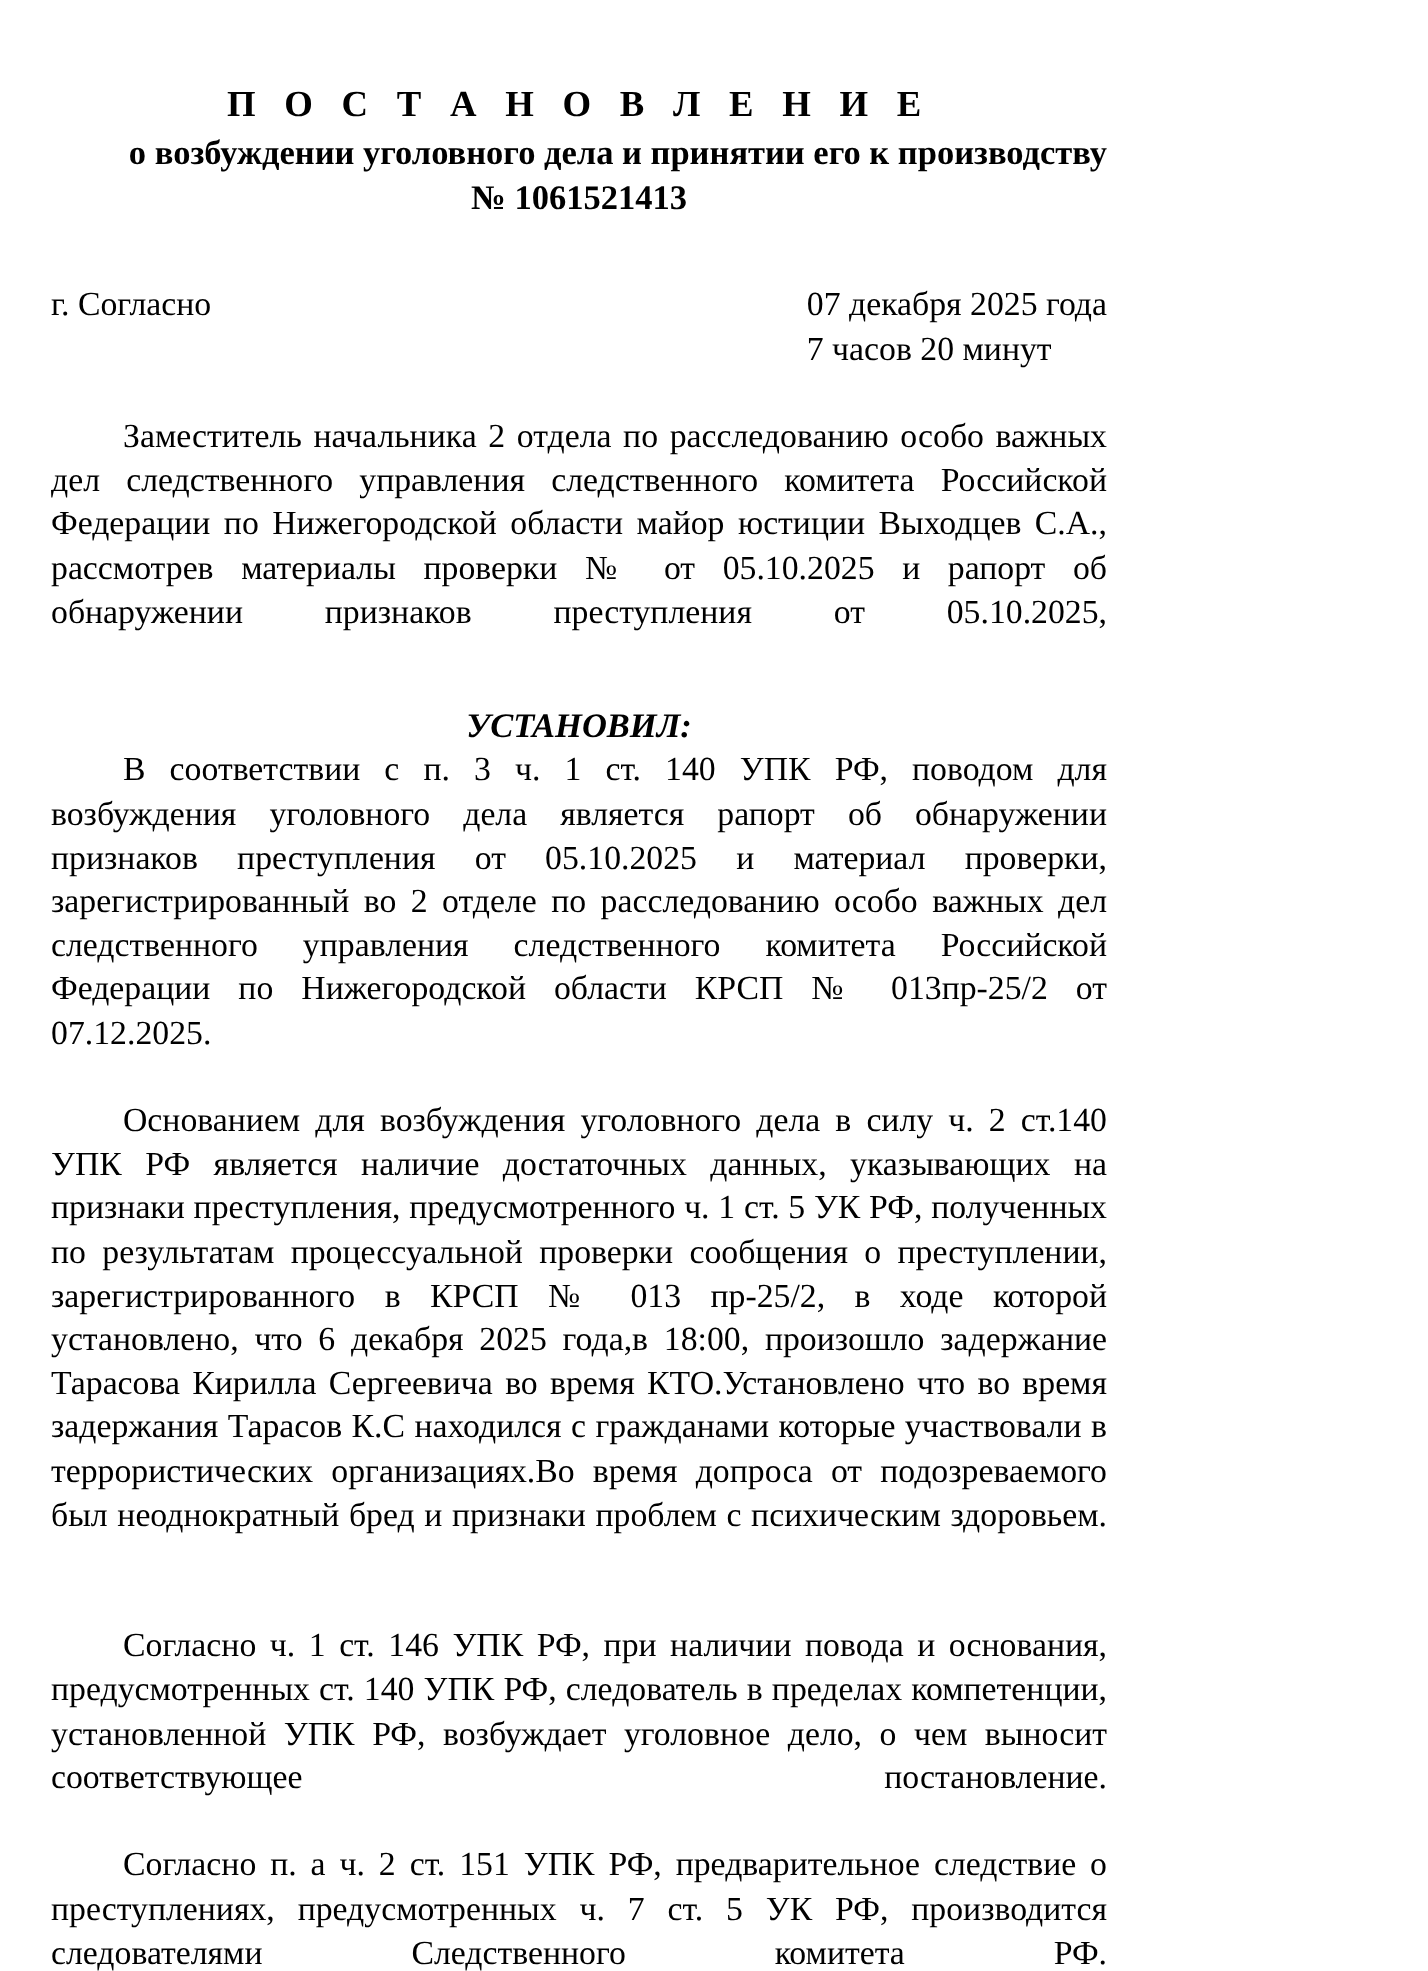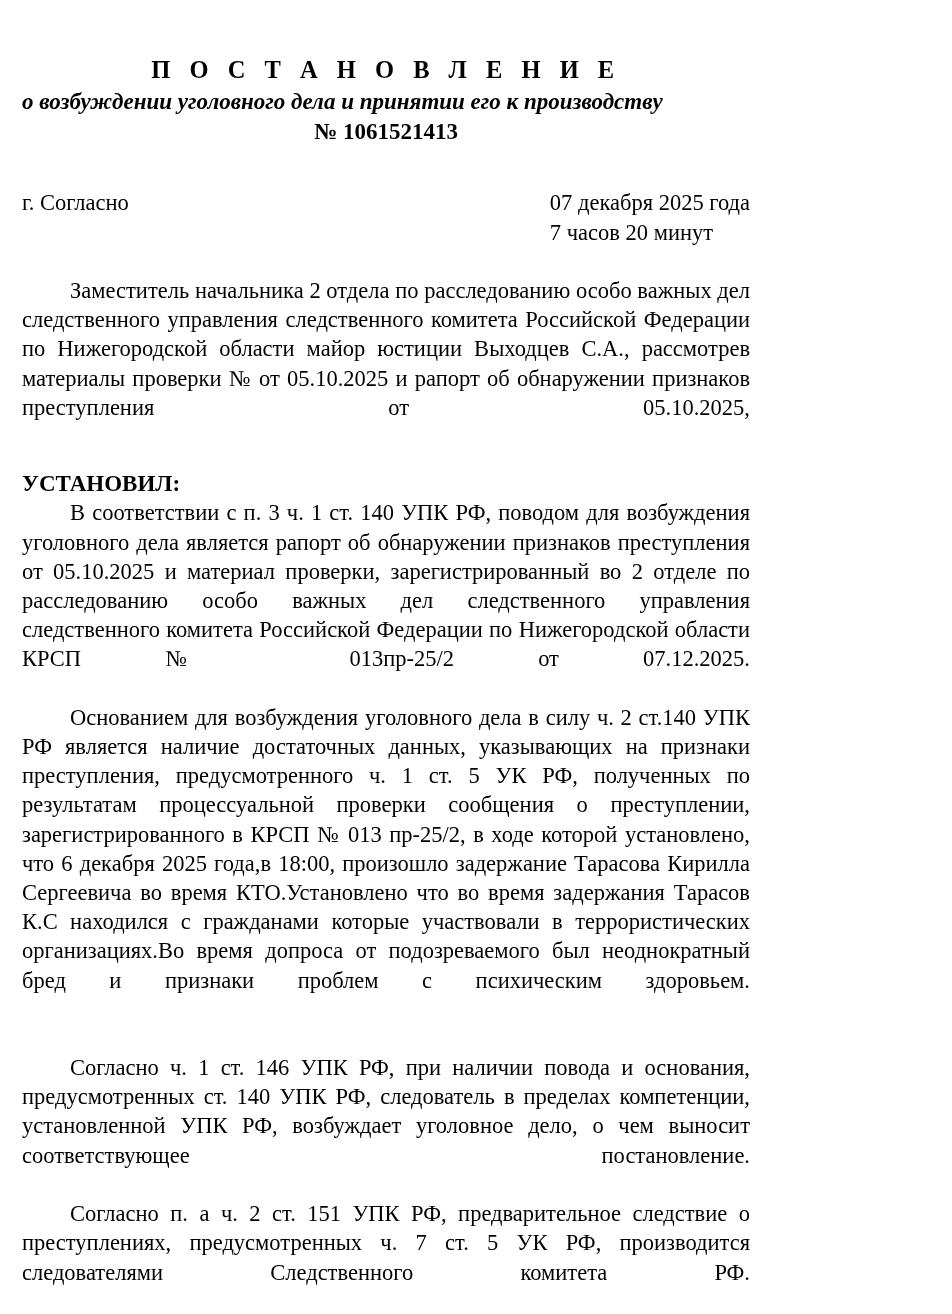--- a/index.html
+++ b/index.html
@@ -11,41 +11,40 @@
     width: 952px;
     height: 1314px;
     font-family: "Liberation Serif", "DejaVu Serif", serif;
     color: #000000;
     overflow: hidden;
   }
   .page {
     width: 772px;
     height: 1314px;
     box-sizing: border-box;
-    padding: 0 22px;
+    padding: 0 34px;
     position: relative;
   }
   .doc-title {
     text-align: center;
     font-size: 24.5px;
     font-weight: bold;
     letter-spacing: 6.5px;
     margin: 0;
     padding-top: 55px;
     line-height: 30px;
     white-space: pre;
   }
   .doc-subtitle {
-    text-align: left;
+    text-align: right;
     font-size: 23px;
     font-weight: bold;
     margin: 0;
     line-height: 30px;
     padding-top: 2px;
-    font-style: italic;
   }
   .doc-number {
     text-align: center;
     font-size: 23px;
     font-weight: bold;
     margin: 0;
     line-height: 30px;
   }
   .meta-row {
     display: flex;
@@ -73,25 +72,27 @@
     text-justify: inter-word;
     text-indent: 48px;
     hyphens: none;
   }
   p.para.last-line-left::after {
     content: "";
     display: inline-block;
     width: 100%;
   }
   .section-heading {
+    text-align: center;
     font-size: 23px;
     font-weight: bold;
     margin: 0;
     line-height: 29.2px;
     padding-top: 18px;
+    font-style: italic;
   }
   .spacer-line {
     height: 29px;
   }
 </style>
 </head>
 <body>
 
 <div class="page">
 

